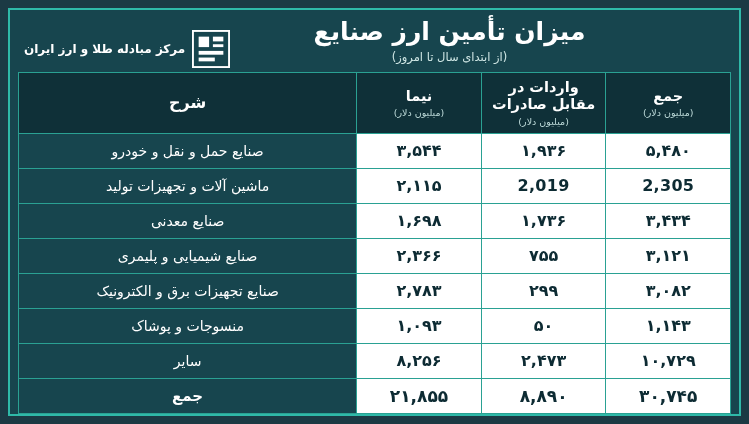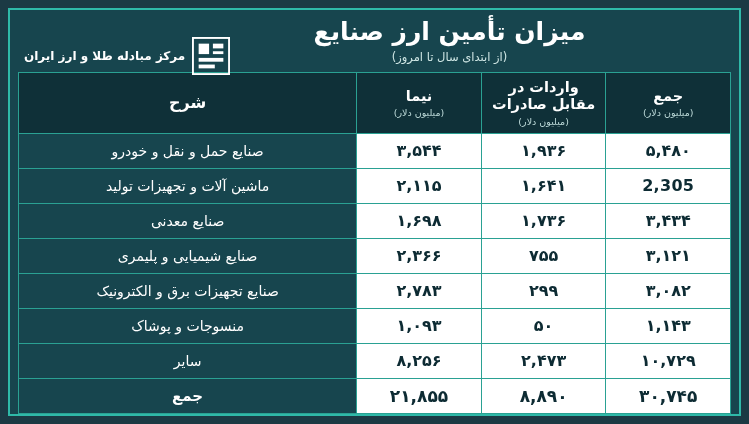--- a/index.html
+++ b/index.html
@@ -54,21 +54,21 @@
     color: #ffffff;
   }
   .sub-title {
     font-size: 11.5px;
     color: #cfe6e4;
     margin-top: 3px;
   }
   .logo {
     position: absolute;
     left: 14px;
-    top: 27px;
+    top: 20px;
     display: flex;
     align-items: center;
     gap: 7px;
     direction: ltr;
   }
   .logo-text {
     text-align: right;
     direction: rtl;
   }
   .logo-fa {
@@ -209,21 +209,21 @@
         </thead>
         <tbody>
           <tr>
             <td class="num">۵,۴۸۰</td>
             <td class="num">۱,۹۳۶</td>
             <td class="num">۳,۵۴۴</td>
             <td class="desc">صنایع حمل و نقل و خودرو</td>
           </tr>
           <tr>
             <td class="num">2,305</td>
-            <td class="num">۱,۶۴۱</td>
+            <td class="num">2,019</td>
             <td class="num">۲,۱۱۵</td>
             <td class="desc">ماشین آلات و تجهیزات تولید</td>
           </tr>
           <tr>
             <td class="num">۳,۴۳۴</td>
             <td class="num">۱,۷۳۶</td>
             <td class="num">۱,۶۹۸</td>
             <td class="desc">صنایع معدنی</td>
           </tr>
           <tr>

